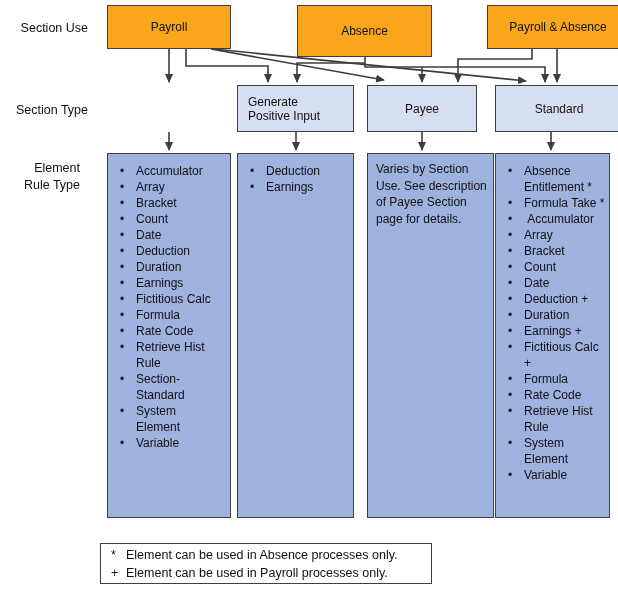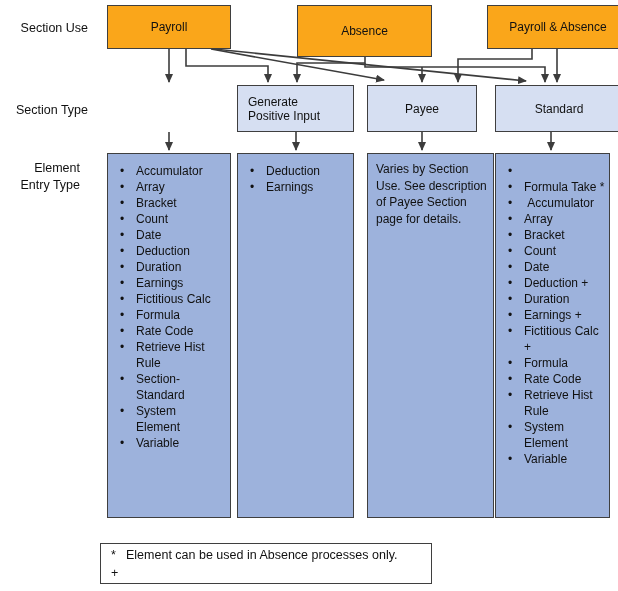--- a/index.html
+++ b/index.html
@@ -65,21 +65,21 @@
     <path class="arrow" marker-end="url(#ah)" d="M169,132 L169,150"></path>
     <path class="arrow" marker-end="url(#ah)" d="M296,132 L296,150"></path>
     <path class="arrow" marker-end="url(#ah)" d="M422,132 L422,150"></path>
     <path class="arrow" marker-end="url(#ah)" d="M551,132 L551,150"></path>
   </svg>
 
   <div class="row-label" style="left:0;width:88px;top:20px">Section Use</div>
   <div class="row-label" style="left:0;width:88px;top:102px">Section Type</div>
   <div class="row-label" style="left:0;width:80px;top:160px">
     <div>Element</div>
-    <div>Entry Type</div>
+    <div>Rule Type</div>
   </div>
 
   <div class="box use-box" style="left:107px;top:5px;width:124px;height:44px">Payroll</div>
   <div class="box use-box" style="left:297px;top:5px;width:135px;height:52px">Absence</div>
   <div class="box use-box" style="left:487px;top:5px;width:142px;height:44px">Payroll &amp; Absence</div>
 
   <div class="box type-box" style="left:237px;top:85px;width:117px;height:47px;padding:0 10px">Generate Positive Input</div>
   <div class="box type-box" style="left:367px;top:85px;width:110px;height:47px">Payee</div>
   <div class="box type-box" style="left:495px;top:85px;width:128px;height:47px">Standard</div>
 
@@ -152,20 +152,21 @@
       </div>
       <div class="li">
         <span class="bullet">•</span>
         <span class="li-text">Earnings</span>
       </div>
     </div>
   <div class="box note-box" style="left:367px;top:153px;width:127px;height:365px">Varies by Section Use. See description of Payee Section page for details.</div>
   <div class="box entry-box" style="left:495px;top:153px;width:115px;height:365px">
       <div class="li">
         <span class="bullet">•</span>
+        <span class="li-text">Absence Entitlement *</span>
       </div>
       <div class="li">
         <span class="bullet">•</span>
         <span class="li-text">Formula Take *</span>
       </div>
       <div class="li">
         <span class="bullet">•</span>
         <span class="li-text">&nbsp;Accumulator</span>
       </div>
       <div class="li">
@@ -222,16 +223,17 @@
       </div>
     </div>
 
   <div class="footnote-box">
     <div class="fn-row">
       <span class="fn-marker">*</span>
       <span>Element can be used in Absence processes only.</span>
     </div>
     <div class="fn-row">
       <span class="fn-marker">+</span>
+      <span>Element can be used in Payroll processes only.</span>
     </div>
   </div>
 
 </div>
 
 </body></html>

